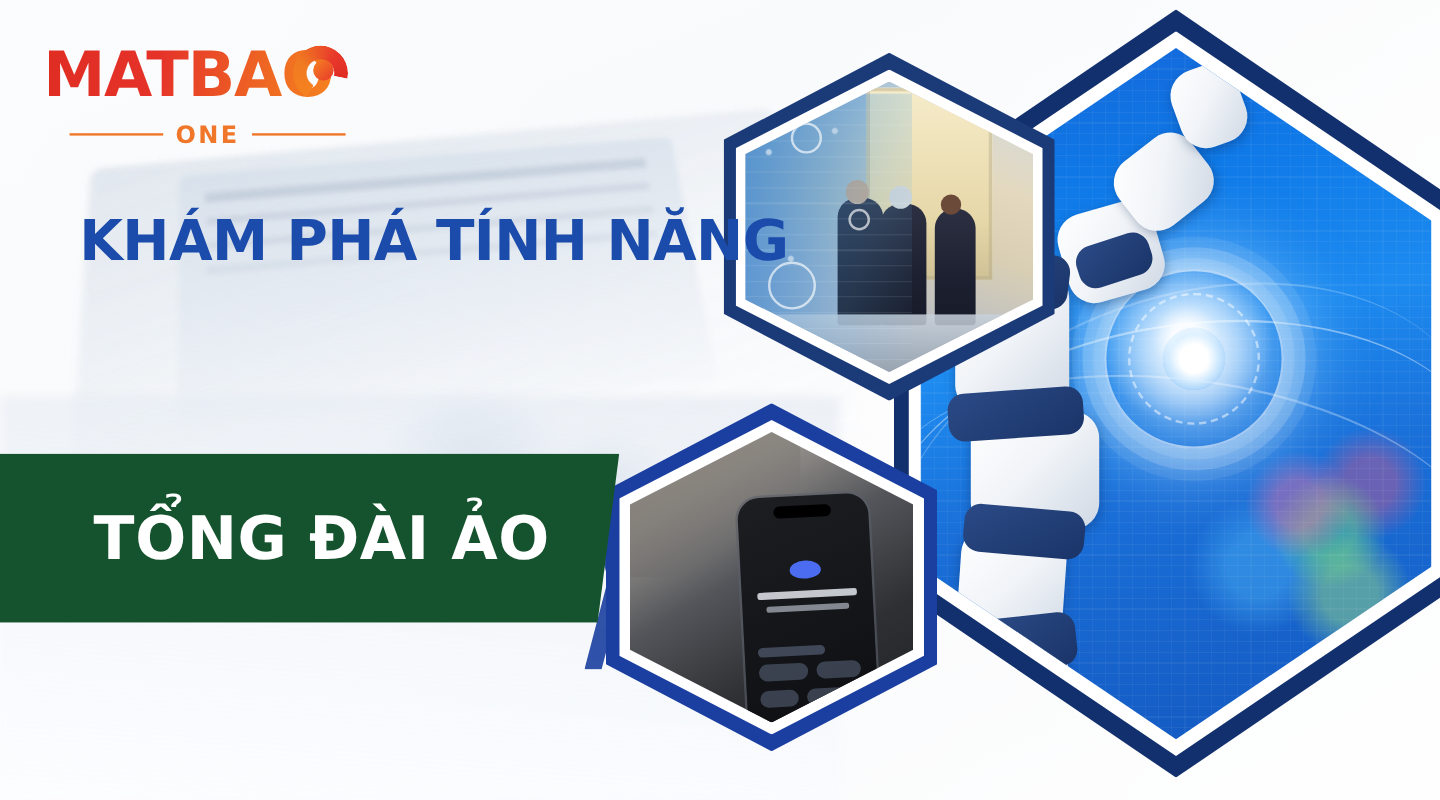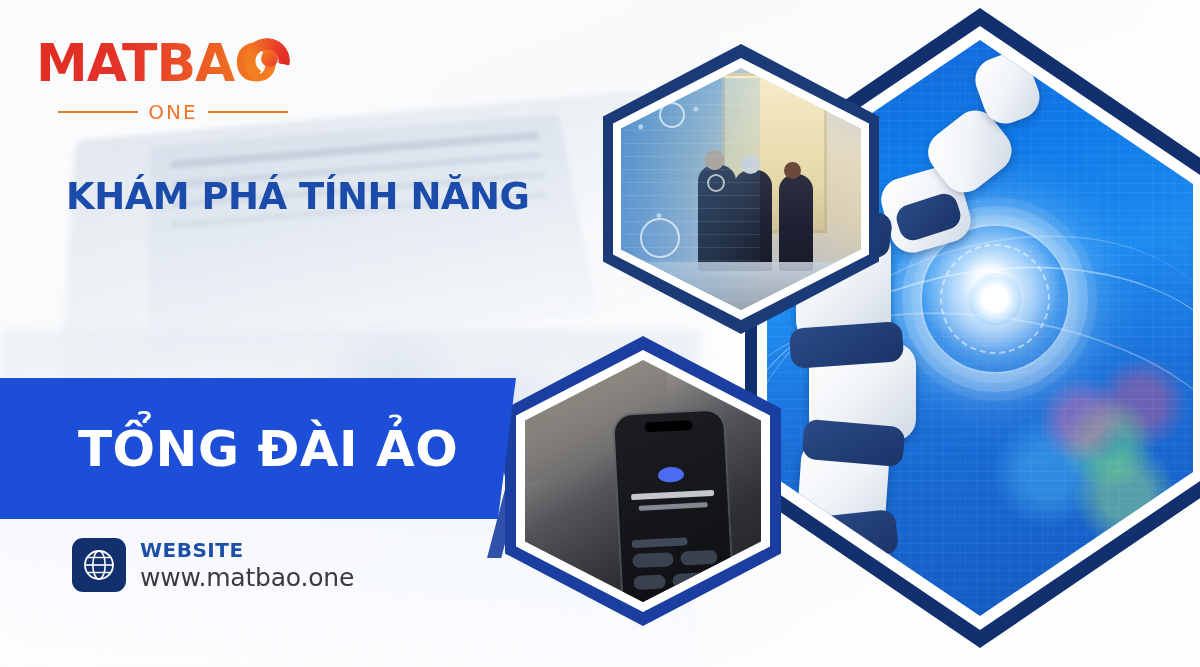--- a/index.html
+++ b/index.html
@@ -99,46 +99,46 @@
     width:17px; height:17px; border-radius:50%;
     background:linear-gradient(135deg,#f58220,#e8392c);
   }
   .logo-one{
     display:flex; align-items:center; gap:10px;
     margin-top:6px; padding-left:24px;
   }
   .logo-rule{ flex:1; height:2px; background:#f0772a; }
   .logo-one-text{
     font-family:"DejaVu Sans", sans-serif;
-    font-weight:normal; font-size:20px; letter-spacing:2px;
+    font-weight:bold; font-size:20px; letter-spacing:2px;
     color:#f0772a;
   }
 
   
   .headline{
     position:absolute; left:66px; top:178px; width:540px;
     color:#1b4bab;
     font-family:"DejaVu Sans", sans-serif;
     font-weight:bold;
     text-transform:uppercase;
   }
   .hl-1{
-    font-size:37px; line-height:1.04; letter-spacing:-0.5px;
+    font-size:47px; line-height:1.04; letter-spacing:-0.5px;
     white-space:nowrap;
   }
   .hl-2{
     margin-top:44px;
     font-size:33px; line-height:1.18; letter-spacing:-0.3px;
     max-width:500px;
   }
 
   
   .banner{
     position:absolute; left:0; top:378px; width:516px; height:141px;
-    background:#1d4ed8;
+    background:#14532d;
     clip-path:polygon(0 0, 100% 0, 96.5% 100%, 0 100%);
     display:flex; align-items:center;
   }
   .banner-text{
     color:#ffffff;
     font-family:"DejaVu Sans", sans-serif;
     font-weight:bold;
     font-size:50px;
     letter-spacing:0.5px;
     padding-left:78px;
@@ -479,29 +479,14 @@
   </div>
 
   <div class="headline">
     <div class="hl-1">KHÁM PHÁ TÍNH NĂNG</div>
   </div>
 
   <div class="banner">
     <div class="banner-text">TỔNG ĐÀI ẢO</div>
   </div>
 
-  <div class="website">
-    <span class="globe-badge">
-      <svg width="36" height="36" viewBox="0 0 36 36" aria-hidden="true">
-        <circle cx="18" cy="18" r="14" fill="none" stroke="#ffffff" stroke-width="1.8"></circle>
-        <ellipse cx="18" cy="18" rx="6.2" ry="14" fill="none" stroke="#ffffff" stroke-width="1.6"></ellipse>
-        <line x1="4" y1="18" x2="32" y2="18" stroke="#ffffff" stroke-width="1.6"></line>
-        <path d="M7 10.5 H29" stroke="#ffffff" stroke-width="1.4" fill="none"></path>
-        <path d="M7 25.5 H29" stroke="#ffffff" stroke-width="1.4" fill="none"></path>
-      </svg>
-    </span>
-    <span class="website-lines">
-      <span class="website-label">WEBSITE</span>
-      <span class="website-url" style="display:block">www.matbao.one</span>
-    </span>
-  </div>
 
 </div>
 
 </body></html>

